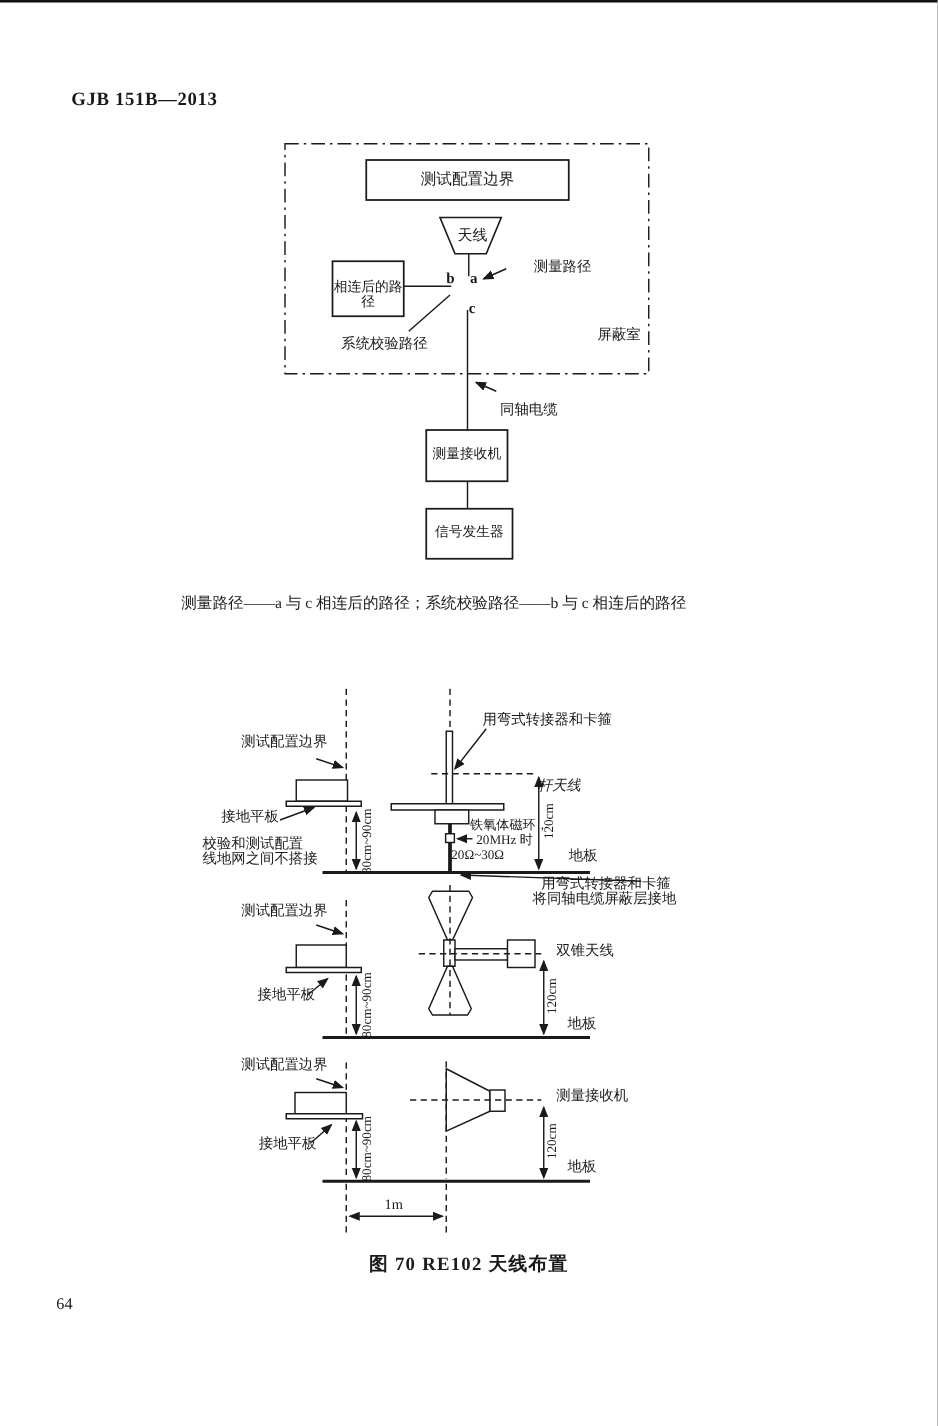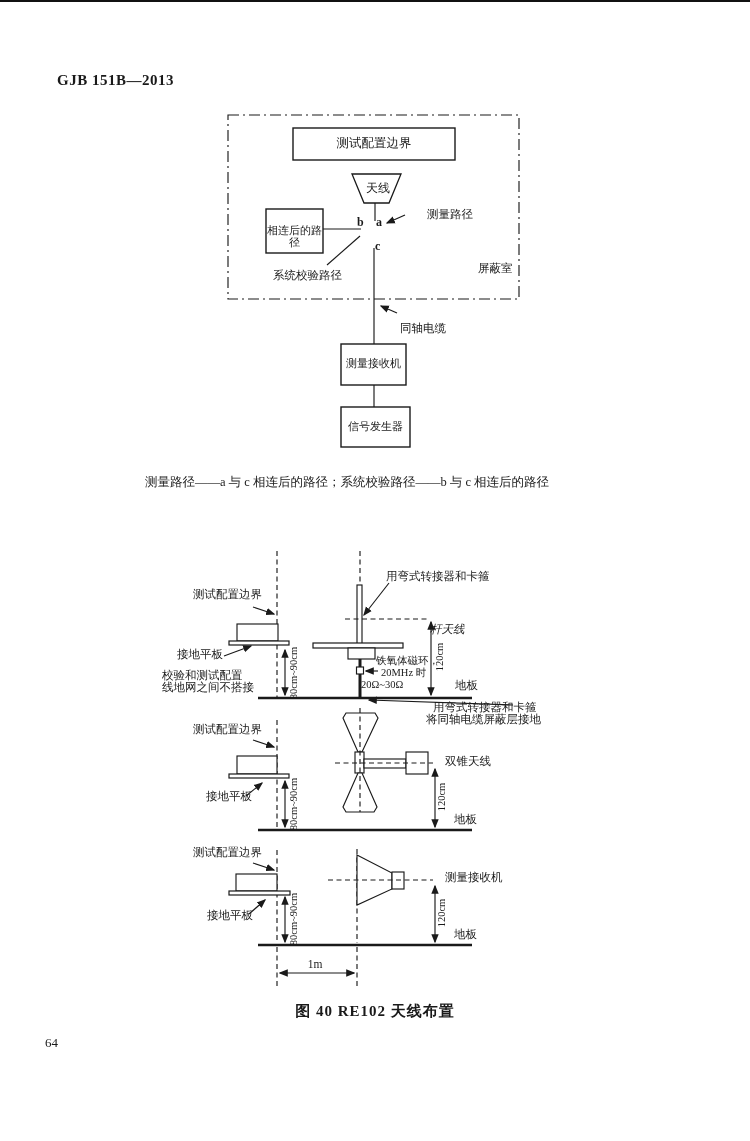--- a/index.html
+++ b/index.html
@@ -141,15 +141,15 @@
   <div class="lbl" style="left:454px;top:811px;">地板</div>
 
   <div class="lbl" style="left:193px;top:844px;">测试配置边界</div>
   <div class="lbl" style="left:207px;top:907px;">接地平板</div>
   <div class="lbl rot" style="left:294px;top:917px;">80cm~90cm</div>
   <div class="lbl" style="left:445px;top:869px;">测量接收机</div>
   <div class="lbl rot" style="left:442px;top:911px;">120cm</div>
   <div class="lbl" style="left:454px;top:926px;">地板</div>
 
   <div class="boxlbl" style="left:295px;top:956px;width:40px;font-size:11.5px;">1m</div>
-  <div class="caption" style="top:1000px;">图 40  RE102 天线布置</div>
+  <div class="caption" style="top:1000px;">图 70  RE102 天线布置</div>
 
 </div>
 
 </body></html>

